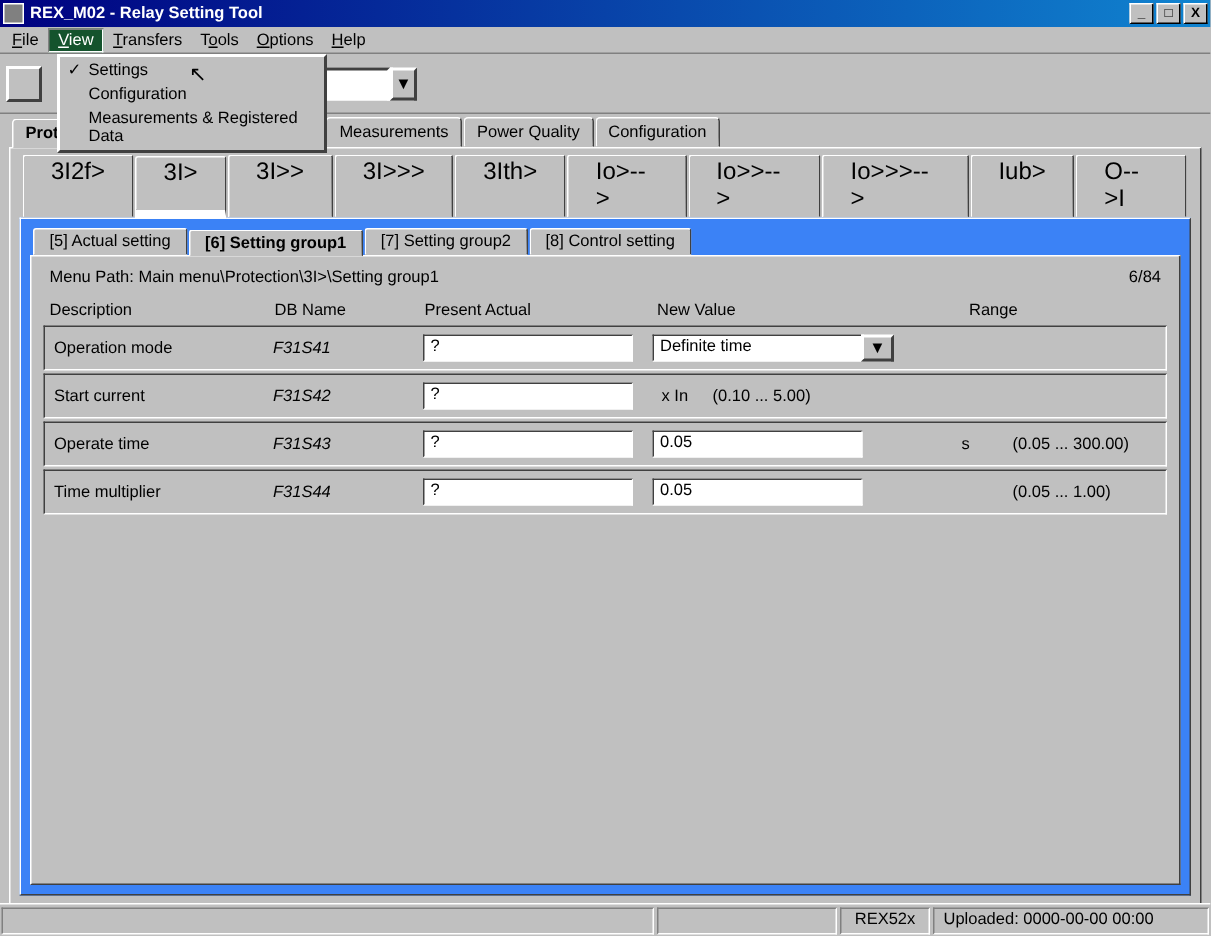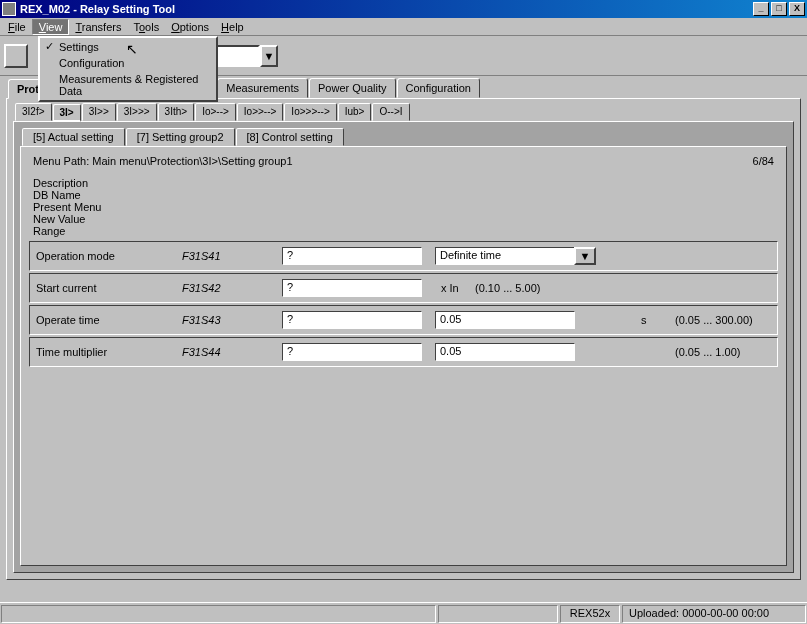--- a/index.html
+++ b/index.html
@@ -5,58 +5,58 @@
 * { box-sizing: border-box; margin: 0; padding: 0; font-family: "MS Sans Serif", Arial, sans-serif; font-size: 11px; }
 body { background: #c0c0c0; width: 807px; height: 624px; overflow: hidden; position: relative; }
 
 .titlebar { background: linear-gradient(to right, #000080, #1084d0); color: #fff; height: 18px; display: flex; align-items: center; padding: 0 2px; }
 .titlebar .icon { width: 14px; height: 14px; background: #808080; border: 1px solid #fff; margin-right: 4px; display: flex; align-items: center; justify-content: center; }
 .titlebar .title { flex: 1; font-weight: bold; }
 .titlebar .winbtn { width: 16px; height: 14px; background: #c0c0c0; border: 1px solid; border-color: #fff #000 #000 #fff; margin-left: 2px; text-align: center; line-height: 11px; color: #000; font-weight: bold; font-size: 9px; }
 
 .menubar { background: #c0c0c0; height: 18px; display: flex; align-items: center; padding: 0 2px; border-bottom: 1px solid #808080; }
 .menubar .mitem { padding: 1px 6px; cursor: default; }
-.menubar .mitem.open { background: #737373; color: #fff; border: 1px solid; border-color: #808080 #fff #fff #808080; }
+.menubar .mitem.open { background: #14532d; color: #fff; border: 1px solid; border-color: #808080 #fff #fff #808080; }
 .menubar .mitem u { text-decoration: underline; }
 
 .dropdown { position: absolute; left: 38px; top: 36px; background: #c0c0c0; border: 2px solid; border-color: #fff #404040 #404040 #fff; padding: 1px; z-index: 100; width: 180px; }
 .dropdown .ditem { padding: 2px 4px 2px 18px; position: relative; cursor: default; }
 .dropdown .ditem .chk { position: absolute; left: 4px; top: 1px; }
 .dropdown .cursor { position: absolute; left: 85px; top: 2px; font-size: 14px; }
 
 .toolbar { height: 40px; padding: 4px; border-bottom: 1px solid #808080; display: flex; align-items: center; gap: 4px; }
 .tbtn { width: 24px; height: 24px; border: 2px solid; border-color: #fff #404040 #404040 #fff; background: #c0c0c0; }
 .tcombo { display: flex; margin-left: 8px; }
 .tcombo .fld { width: 220px; height: 22px; background: #fff; border: 2px solid; border-color: #404040 #fff #fff #404040; }
 .tcombo .dbtn { width: 18px; height: 22px; border: 2px solid; border-color: #fff #404040 #404040 #fff; background: #c0c0c0; text-align: center; line-height: 18px; }
 
 .tabrow1 { display: flex; padding: 2px 8px 0 8px; }
 .tab { padding: 3px 8px; border: 1px solid; border-color: #fff #404040 transparent #fff; background: #c0c0c0; border-radius: 3px 3px 0 0; margin-right: 1px; cursor: default; }
 .tab.active { font-weight: bold; border-bottom: 1px solid #c0c0c0; position: relative; top: 1px; }
 .tabcontent { border: 1px solid; border-color: #fff #404040 #404040 #fff; margin: 0 6px; background: #c0c0c0; }
 
 .tabrow2 { display: flex; padding: 4px 8px 0 8px; }
-.tab2 { padding: 2px 6px; border: 1px solid; border-color: #fff #404040 transparent #fff; background: #c0c0c0; border-radius: 2px 2px 0 0; margin-right: 1px; font-size: 10px; cursor: default; }
-.tab2.active { font-weight: bold; border-bottom: 2px solid #ffffff; position: relative; top: 1px; }
-
-.tab2content { border: 1px solid; border-color: #fff #404040 #404040 #fff; margin: 0 6px 6px 6px; background: #a3a3a3; }
+.tab2 { padding: 2px 18px; border: 1px solid; border-color: #fff #404040 transparent #fff; background: #c0c0c0; border-radius: 2px 2px 0 0; margin-right: 1px; font-size: 16px; cursor: default; }
+.tab2.active { font-weight: normal; border-bottom: 6px solid #ffffff; position: relative; top: 1px; }
+
+.tab2content { border: 1px solid; border-color: #fff #404040 #404040 #fff; margin: 0 6px 6px 6px; background: #3b82f6; }
 
 .tabrow3 { display: flex; padding: 6px 8px 0 8px; }
 .tab3 { padding: 2px 10px; border: 1px solid; border-color: #fff #404040 transparent #fff; background: #c0c0c0; border-radius: 2px 2px 0 0; margin-right: 1px; cursor: default; }
 .tab3.active { font-weight: bold; border-bottom: 1px solid #c0c0c0; position: relative; top: 1px; }
 
 .panel { border: 1px solid; border-color: #fff #404040 #404040 #fff; margin: 0 6px 6px 6px; padding: 6px 8px; background: #c0c0c0; height: 420px; }
 
 .pathrow { display: flex; justify-content: space-between; padding: 2px 4px 8px 4px; }
 
-.hdrs { display: flex; padding: 2px 4px; flex-direction: column; }
+.hdrs { display: flex; padding: 2px 4px; }
 .col-desc { width: 150px; }
 .col-db { width: 100px; }
 .col-pv { width: 155px; }
-.col-nv { width: 230px; }
+.col-nv { width: 208px; }
 .col-rng { flex: 1; }
 
 .rowbox { border: 1px solid; border-color: #404040 #fff #fff #404040; padding: 5px 6px; margin: 2px 0; display: flex; align-items: center; }
 .rowbox .cell-desc { width: 146px; }
 .rowbox .cell-db { width: 100px; font-style: italic; }
 .rowbox .cell-pv { width: 153px; }
 .rowbox .cell-pv .fld { width: 140px; height: 18px; background: #fff; border: 1px solid; border-color: #404040 #fff #fff #404040; padding: 1px 4px; }
 .rowbox .cell-nv { width: 200px; display: flex; }
 .rowbox .cell-nv .fld { width: 140px; height: 18px; background: #fff; border: 1px solid; border-color: #404040 #fff #fff #404040; padding: 1px 4px; }
 .rowbox .cell-nv .dbtn { width: 22px; height: 18px; border: 2px solid; border-color: #fff #404040 #404040 #fff; background: #c0c0c0; text-align: center; line-height: 14px; margin-left: -1px; }
@@ -126,32 +126,33 @@
     <div class="tab2">3Ith&gt;</div>
     <div class="tab2">Io&gt;--&gt;</div>
     <div class="tab2">Io&gt;&gt;--&gt;</div>
     <div class="tab2">Io&gt;&gt;&gt;--&gt;</div>
     <div class="tab2">Iub&gt;</div>
     <div class="tab2">O--&gt;I</div>
   </div>
   <div class="tab2content">
     <div class="tabrow3">
       <div class="tab3">[5] Actual setting</div>
+      <div class="tab3 active">[6] Setting group1</div>
       <div class="tab3">[7] Setting group2</div>
       <div class="tab3">[8] Control setting</div>
     </div>
     <div class="panel">
       <div class="pathrow">
         <span>Menu Path: Main menu\Protection\3I&gt;\Setting group1</span>
         <span>6/84</span>
       </div>
       <div class="hdrs">
         <div class="col-desc">Description</div>
         <div class="col-db">DB Name</div>
-        <div class="col-pv">Present Menu</div>
+        <div class="col-pv">Present Actual</div>
         <div class="col-nv">New Value</div>
         <div class="col-rng">Range</div>
       </div>
 
       <div class="rowbox">
         <div class="cell-desc">Operation mode</div>
         <div class="cell-db">F31S41</div>
         <div class="cell-pv">
             <div class="fld">?</div>
           </div>

